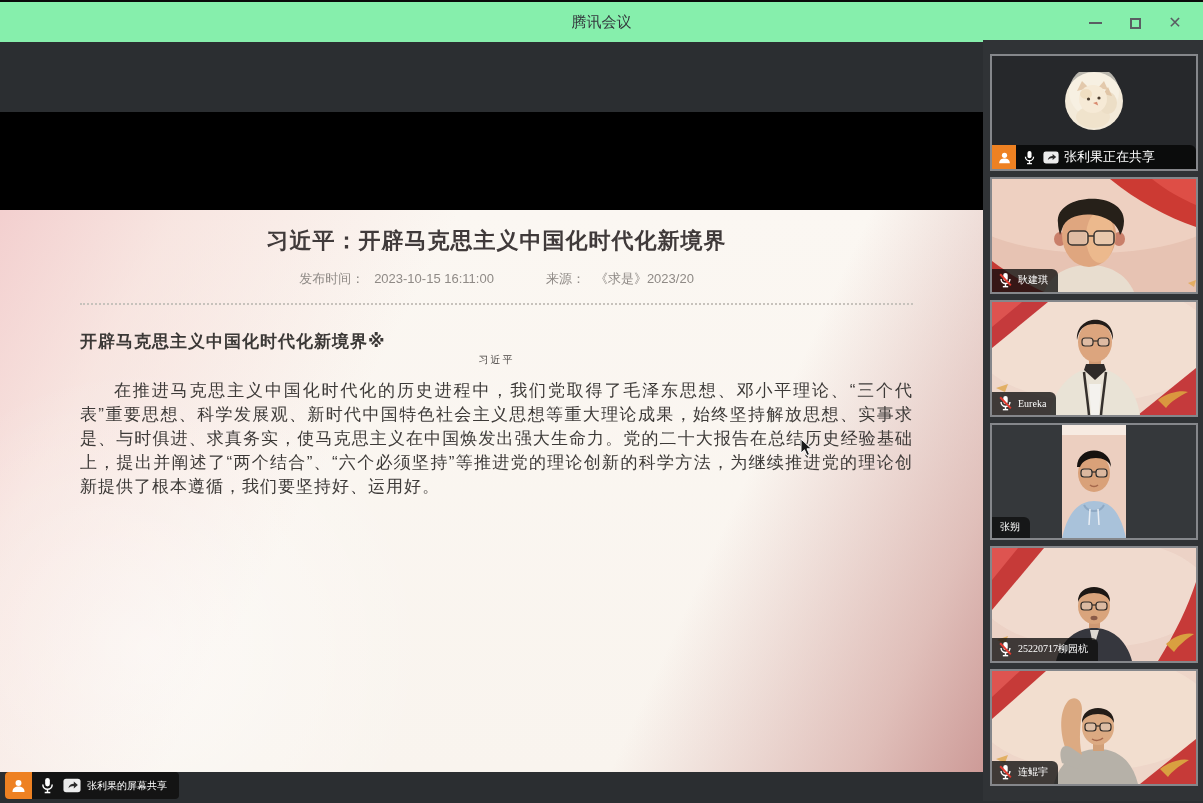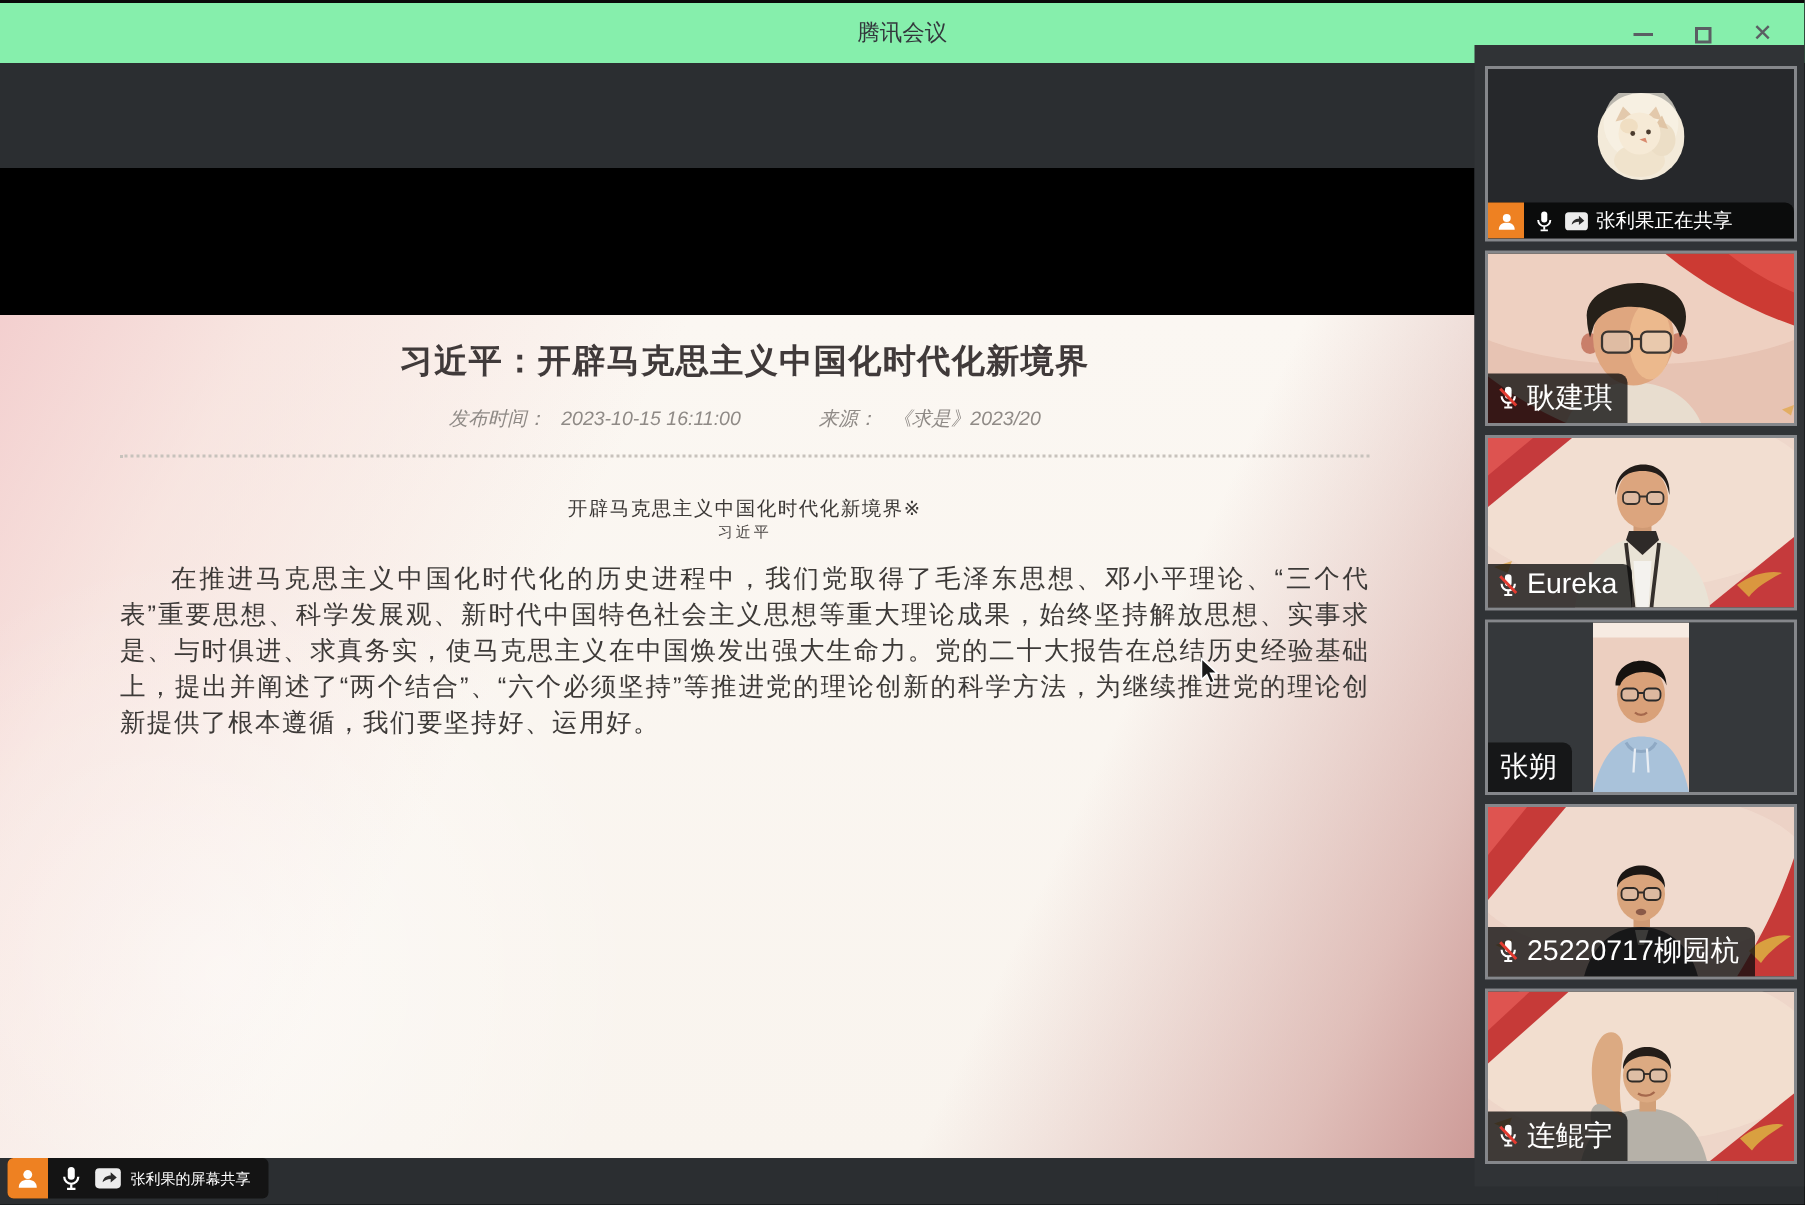--- a/index.html
+++ b/index.html
@@ -21,50 +21,50 @@
   .letterbox { position:absolute; left:0; top:70px; width:983px; height:615px; background:#000; }
   .doc { position:absolute; left:0; top:98px; width:983px; height:562px; overflow:hidden;
     background:
       radial-gradient(circle at 15% 78%, rgba(255,255,255,0.45) 0%, rgba(255,255,255,0) 30%),
       linear-gradient(295deg, rgba(203,150,147,0.95) 0%, rgba(213,168,163,0.7) 10%, rgba(220,180,175,0) 30%),
       linear-gradient(118deg, rgba(242,203,203,0.9) 0%, rgba(245,215,211,0.55) 14%, rgba(248,236,230,0) 36%),
       linear-gradient(180deg, #fbf7f2 0%, #f9f4ee 100%);
   }
   .doc-inner { position:relative; margin:0 70px 0 80px; height:100%; }
   .doc-h1 { padding-top:16px; text-align:center; font-size:22px; font-weight:bold; color:#403a3a; letter-spacing:1px; }
-  .doc-meta { margin-top:14px; text-align:center; font-size:13px; color:#8f8a86;font-style:italic; }
+  .doc-meta { margin-top:14px; text-align:center; font-size:13px; color:#8f8a86; }
   .doc-meta .gap { display:inline-block; width:52px; }
   .doc-meta .sp { display:inline-block; width:10px; }
   .dotted { margin-top:15px; border-top:2px dotted #c7c2bc; height:0; }
-  .doc-h2 { margin-top:25px; text-align:center; font-size:13px; font-weight:normal; color:#3b3836; letter-spacing:1px; }
+  .doc-h2 { margin-top:25px; text-align:left; font-size:17px; font-weight:bold; color:#3b3836; letter-spacing:1px; }
   .doc-author { text-align:center; font-size:10px; color:#4a4644; letter-spacing:2px; }
   .doc-inner p { margin-top:12px; font-size:17px; line-height:24px; color:#3d3a38; text-align:justify; text-indent:2em; letter-spacing:1px; position:relative; z-index:2; }
   .doc-inner p.first { margin-top:18px; }
 
   
   .share-badge { position:absolute; left:5px; top:730px; height:27px; display:flex; align-items:center; background:#141414; border-radius:4px; padding-right:12px; }
   .host-chip { width:27px; height:27px; background:#ee8122; border-radius:4px 0 0 4px; display:flex; align-items:center; justify-content:center; flex:0 0 auto; }
   .share-badge .ic { margin-left:8px; display:flex; align-items:center; }
   .share-badge .lbl { margin-left:6px; color:#fff; font-size:10px; white-space:nowrap; }
 
   
   .cursor { position:absolute; left:800px; top:396px; z-index:5; }
 
   
-  .sidebar { position:absolute; left:983px; top:30px; width:220px; height:761px; background:#303336; }
+  .sidebar { position:absolute; left:983px; top:40px; width:220px; height:761px; background:#303336;font-family:Liberation Serif, serif; }
   .tile { position:absolute; left:7px; width:208px; height:117px; border:2px solid #85878b; background:#26282b; overflow:hidden; cursor:pointer; }
   .t1{top:14px;} .t2{top:137px;} .t3{top:260px;} .t4{top:383px;} .t5{top:506px;} .t6{top:629px;}
   .tile svg.video { position:absolute; left:0; top:0; width:204px; height:113px; display:block; }
   .avatar-wrap { position:absolute; left:0; top:0; width:204px; height:89px; display:flex; align-items:center; justify-content:center; }
   .tile-bar { position:absolute; left:0; right:0; bottom:0; height:24px; display:flex; align-items:center; background:rgba(8,8,8,0.88); border-radius:0 6px 0 0; }
   .tile-bar .host-chip { width:24px; height:24px; border-radius:0; }
   .tile-bar .ic { margin-left:7px; display:flex; align-items:center; }
   .tile-bar .lbl { margin-left:5px; color:#fff; font-size:13px; white-space:nowrap; }
   .name-tag { position:absolute; left:0; bottom:0; display:flex; align-items:center; background:rgba(14,14,14,0.78); border-radius:0 6px 0 0; padding:3px 10px 4px 6px; }
-  .name-tag .lbl { color:#fff; font-size:19px; white-space:nowrap; margin-left:5px; }
+  .name-tag .lbl { color:#fff; font-size:10px; white-space:nowrap; margin-left:5px; }
   .name-tag.no-ic .lbl { margin-left:2px; }
 </style>
 </head>
 <body>
 
 <div class="app">
 
   <div class="titlebar">
     <div class="win-title">腾讯会议</div>
     <div class="win-controls">

